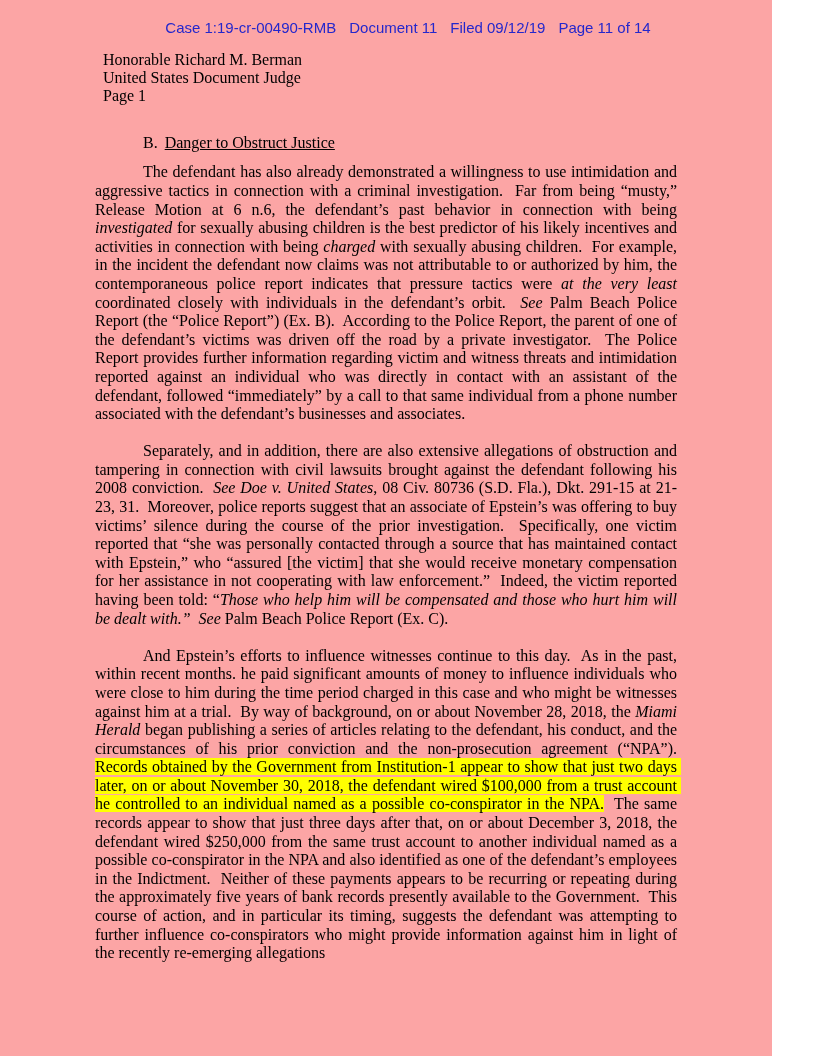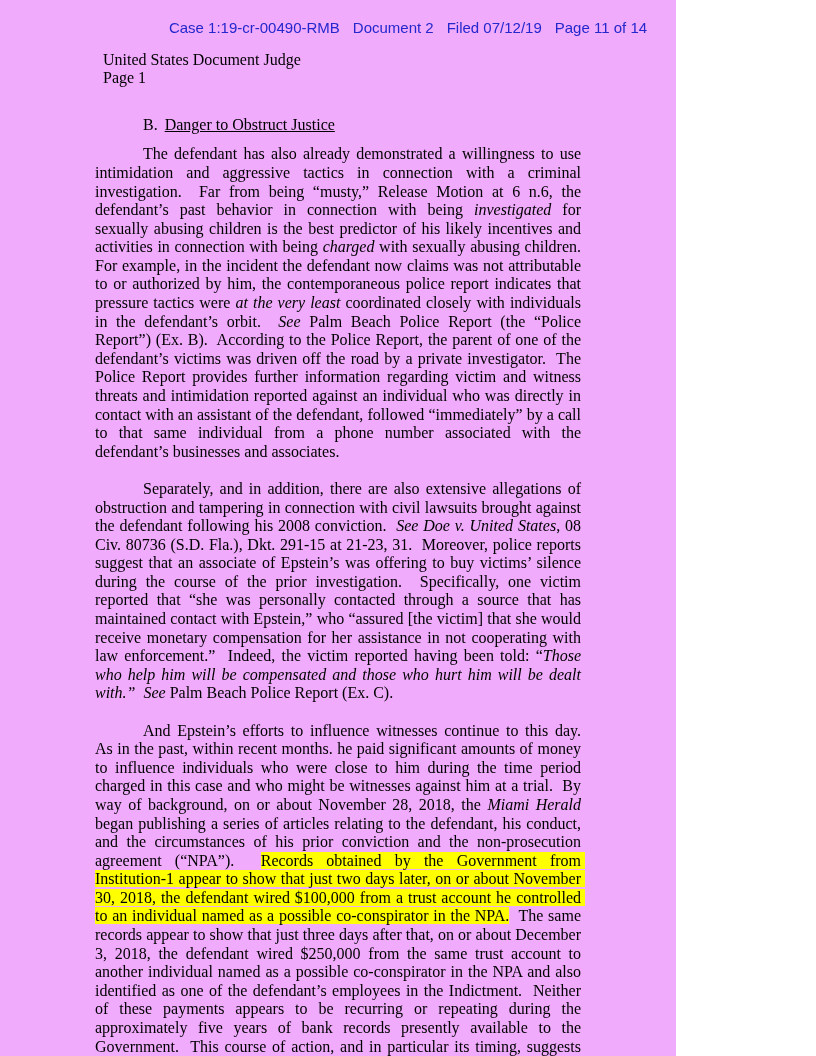--- a/index.html
+++ b/index.html
@@ -3,23 +3,23 @@
 <meta charset="utf-8">
 <style>
   :root {
     --header-color: #2427cc;
     --hl: #ffff00;
   }
   * { box-sizing: border-box; }
   html, body { margin: 0; padding: 0; background: #ffffff; }
   .page {
     position: relative;
-    width: 676px;
+    width: 772px;
     height: 1056px;
-    background: #f0abfc;
+    background: #fca5a5;
     padding: 20px 95px 0 95px;
     font-family: "Liberation Serif", "DejaVu Serif", serif;
     color: #000000;
     overflow: hidden;
   }
   .pdf-header {
     position: absolute;
     top: 19px;
     left: 0;
     width: 816px;
@@ -60,26 +60,27 @@
   .i { font-style: italic; }
   .hl { background: var(--hl); }
 </style>
 </head>
 <body>
 
 <div class="page">
 
   <div class="pdf-header">
     <span>Case 1:19-cr-00490-RMB</span>
-    <span>Document 2</span>
-    <span>Filed 07/12/19</span>
+    <span>Document 11</span>
+    <span>Filed 09/12/19</span>
     <span>Page 11 of 14</span>
   </div>
 
   <div class="address">
+    <div>Honorable Richard M. Berman</div>
     <div>United States Document Judge</div>
     <div>Page 1</div>
   </div>
 
   <div class="heading">
     <span class="hlabel">B.</span><span class="htitle">Danger to Obstruct Justice</span>
   </div>
 
   <div class="docbody" id="paragraphs">
       <p class="para"><span>The defendant has also already demonstrated a willingness to use intimidation and aggressive tactics in connection with a criminal investigation.  Far from being “musty,” Release Motion at 6 n.6, the defendant’s past behavior in connection with being </span><span class="i">investigated</span><span> for sexually abusing children is the best predictor of his likely incentives and activities in connection with being </span><span class="i">charged</span><span> with sexually abusing children.  For example, in the incident the defendant now claims was not attributable to or authorized by him, the contemporaneous police report indicates that pressure tactics were </span><span class="i">at the very least</span><span> coordinated closely with individuals in the defendant’s orbit.  </span><span class="i">See</span><span> Palm Beach Police Report (the “Police Report”) (Ex. B).  According to the Police Report, the parent of one of the defendant’s victims was driven off the road by a private investigator.  The Police Report provides further information regarding victim and witness threats and intimidation reported against an individual who was directly in contact with an assistant of the defendant, followed “immediately” by a call to that same individual from a phone number associated with the defendant’s businesses and associates.</span></p>

